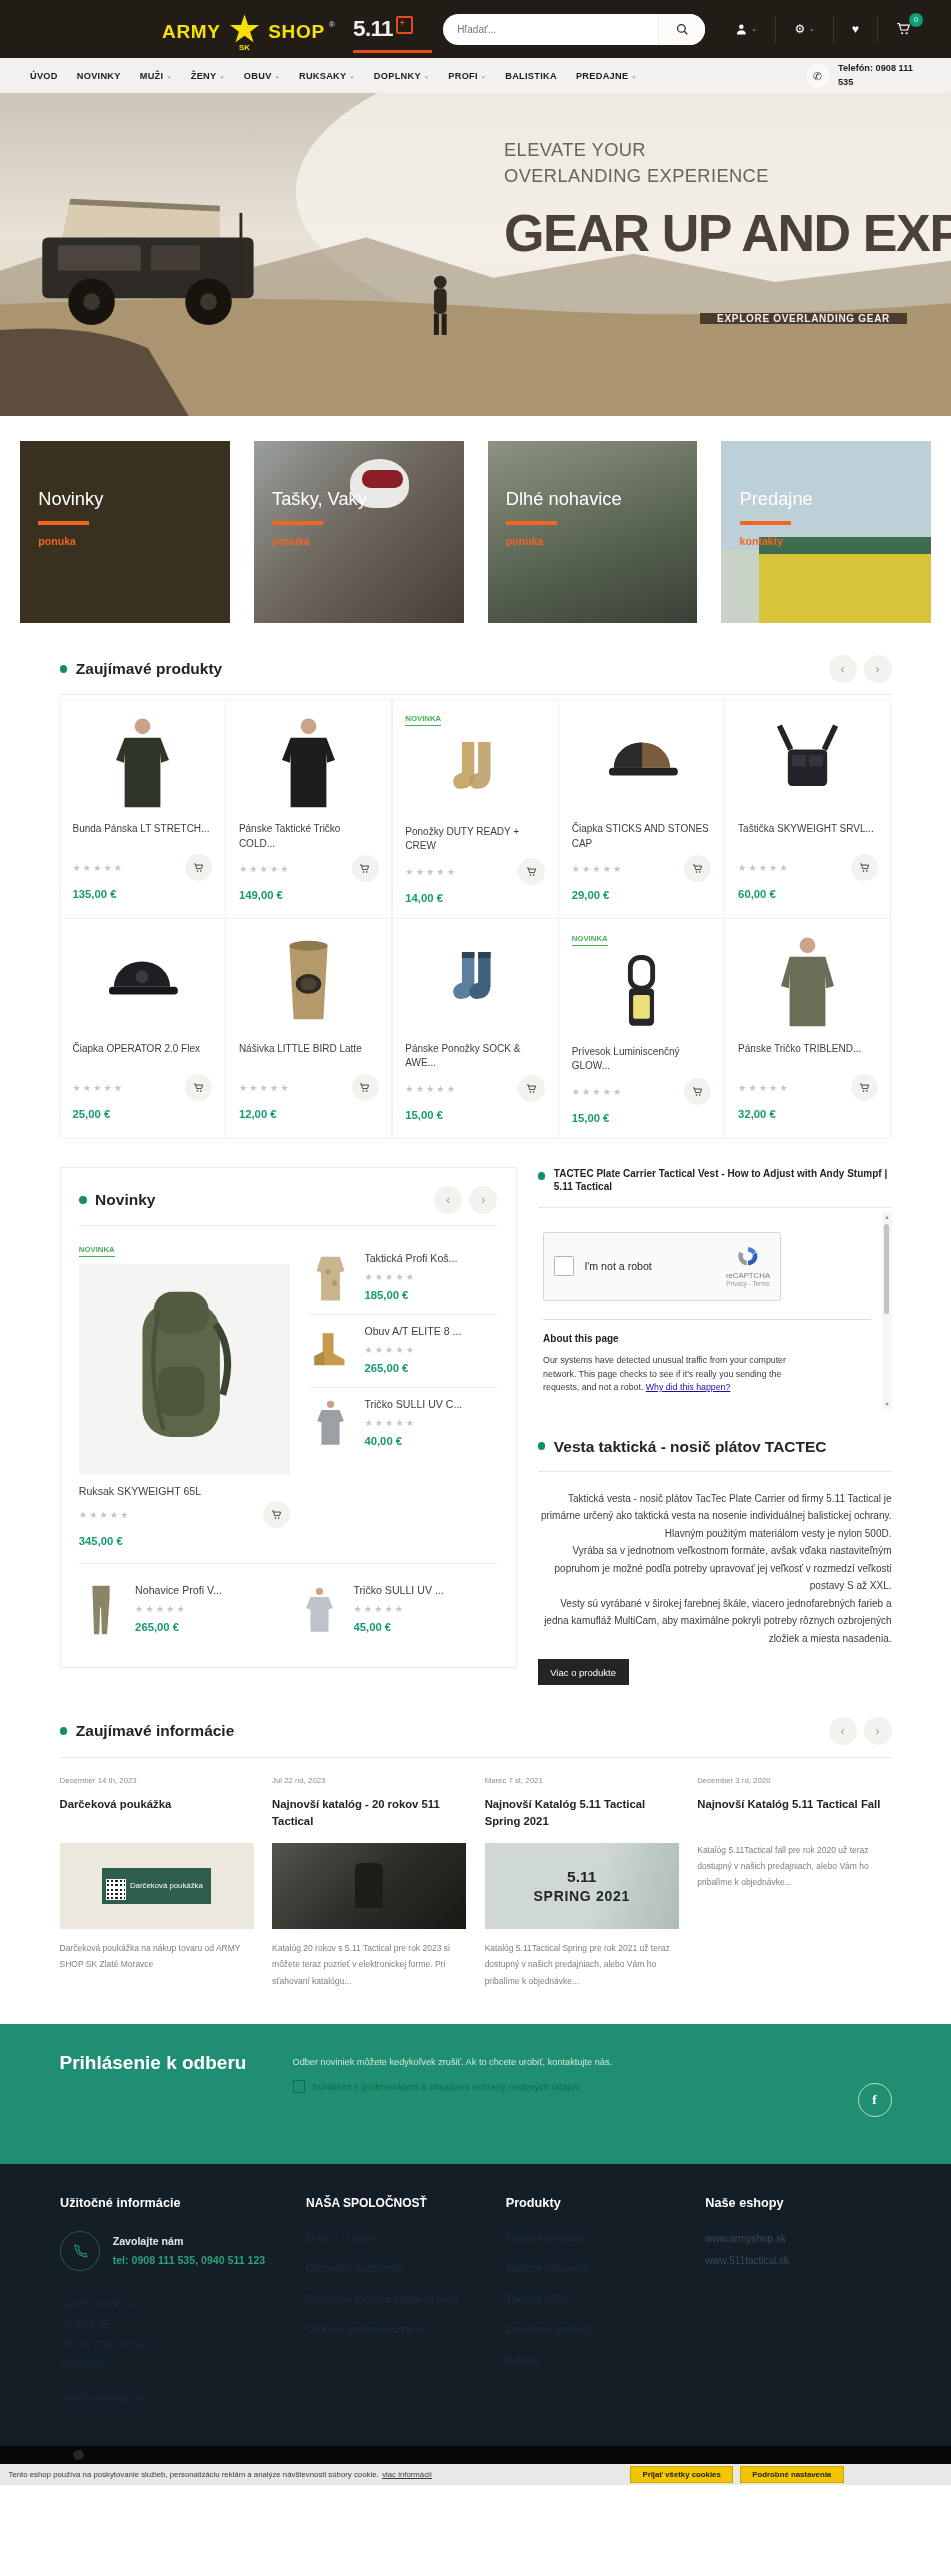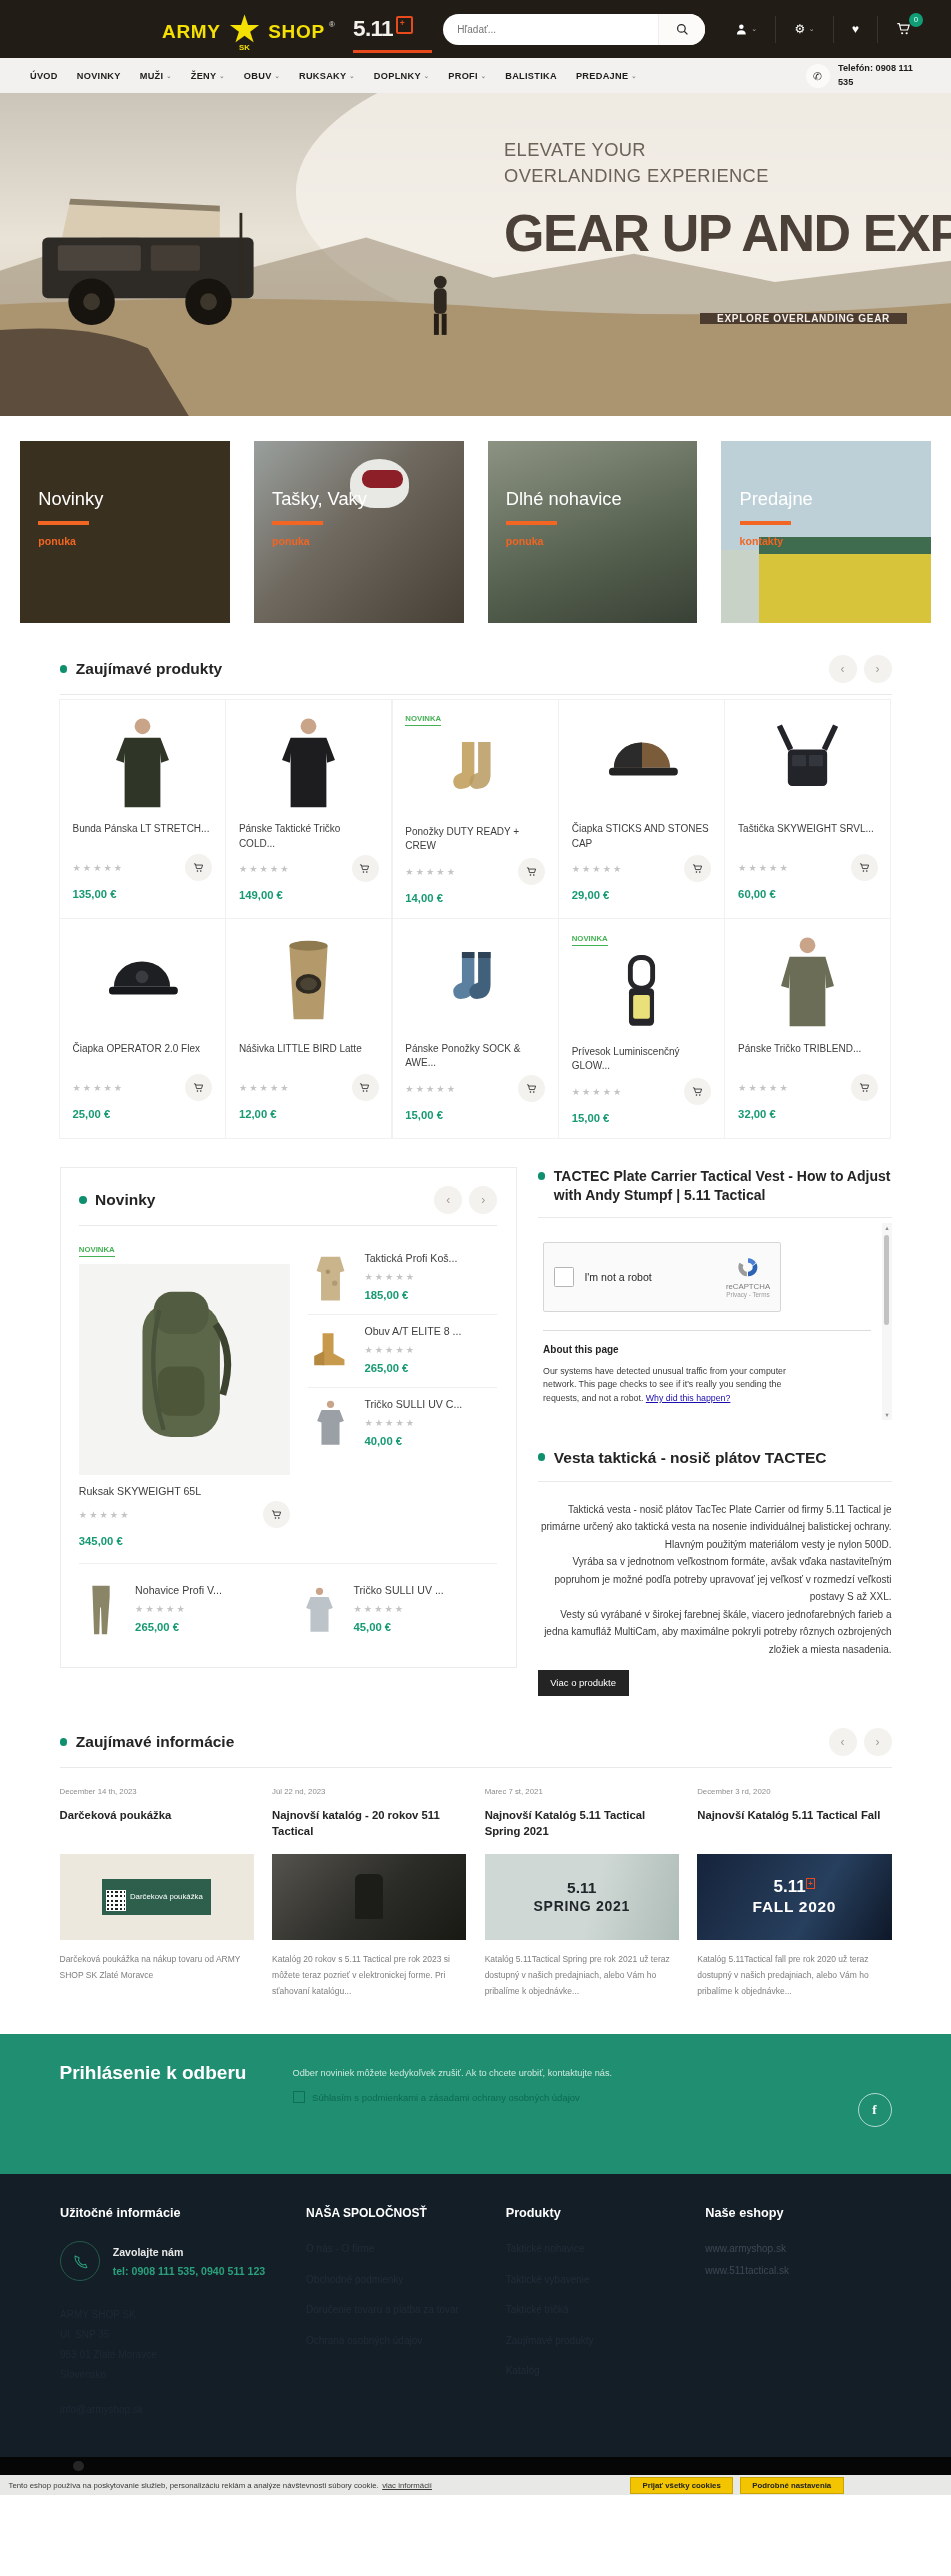--- a/index.html
+++ b/index.html
@@ -81,21 +81,21 @@
   .nvfeat{width:211px;}
   .nvfimg{background:#f4f4f2;height:211px;display:flex;align-items:center;justify-content:center;margin-top:4.2px;}
   .nvside{flex:1;}
   .nvitem{display:flex;gap:11.3px;padding:10px 0;border-bottom:0.7px solid #efefef;cursor:pointer;}
   .nvitem:last-child{border-bottom:0;}
   .thumb{width:45px;height:52px;display:flex;align-items:center;justify-content:center;flex:0 0 45px;}
   .nvname{font-size:10.6px;color:#3d3d3d;}
   .nvbot{display:flex;gap:18.3px;margin-top:16px;border-top:0.7px solid #efefef;padding-top:10px;justify-content:space-between;}
   .nvbot .nvitem{flex:1;border-bottom:0;}
   .vcol{flex:1;}
-  .vh2{display:flex;gap:8.5px;font-size:14px;font-weight:700;color:#242424;line-height:1.35;}
+  .vh2{display:flex;gap:8.5px;font-size:10px;font-weight:700;color:#242424;line-height:1.35;}
   .vh2 .sdot{margin-top:5px;flex:0 0 7.8px;}
   .vdiv{border-bottom:0.7px solid #e9e9e9;margin:12.7px 0 0;}
   .embed{position:relative;padding:24px 21px 18.3px 5.6px;}
   .sb{position:absolute;right:0;top:4.2px;bottom:4.2px;width:9.2px;background:#f6f6f6;}
   .sb .up,.sb .dn{position:absolute;left:0;width:9.2px;height:10px;color:#8d8d8d;font-size:5.6px;text-align:center;line-height:10px;}
   .sb .up{top:0;} .sb .dn{bottom:0;}
   .sb .th{position:absolute;left:1.4px;top:12.7px;width:5.6px;height:90px;background:#c2c2c2;border-radius:2.8px;}
   .recap{border:0.7px solid #d6d6d6;border-radius:2.1px;background:#fafafa;width:238px;padding:12.7px 10px;display:flex;align-items:center;box-sizing:border-box;}
   .rchk{width:18.3px;height:18.3px;border:1.4px solid #b5b5b5;border-radius:1.4px;background:#fff;cursor:pointer;}
   .rlab{font-size:10.6px;color:#282828;margin-left:10px;}
@@ -762,26 +762,20 @@
         <div class="cvcol">
             <span class="b5">5.11</span>
             <span class="lbl">SPRING 2021</span>
           </div>
       </div>
       <div class="isnip">Katalóg 5.11Tactical Spring pre rok 2021 už teraz dostupný v našich predajniach, alebo Vám ho pribalíme k objednávke...</div>
     </div>
     <div class="icard">
       <div class="idate">December 3 rd, 2020</div>
       <div class="ititle">Najnovší Katalóg 5.11 Tactical Fall</div>
-      <div class="icover cv4">
-        <div class="cvcol">
-            <span class="b5"><span>5.11</span><i>+</i></span>
-            <span class="lbl">FALL 2020</span>
-          </div>
-      </div>
       <div class="isnip">Katalóg 5.11Tactical fall pre rok 2020 už teraz dostupný v našich predajniach, alebo Vám ho pribalíme k objednávke...</div>
     </div>
   </div>
 </div>
 
 <div class="news">
   <div class="nwrap">
     <div class="nl-title">Prihlásenie k odberu</div>
     <div class="nl-main">
       <div class="nl-sub">Odber noviniek môžete kedykoľvek zrušiť. Ak to chcete urobiť, kontaktujte nás.</div>

